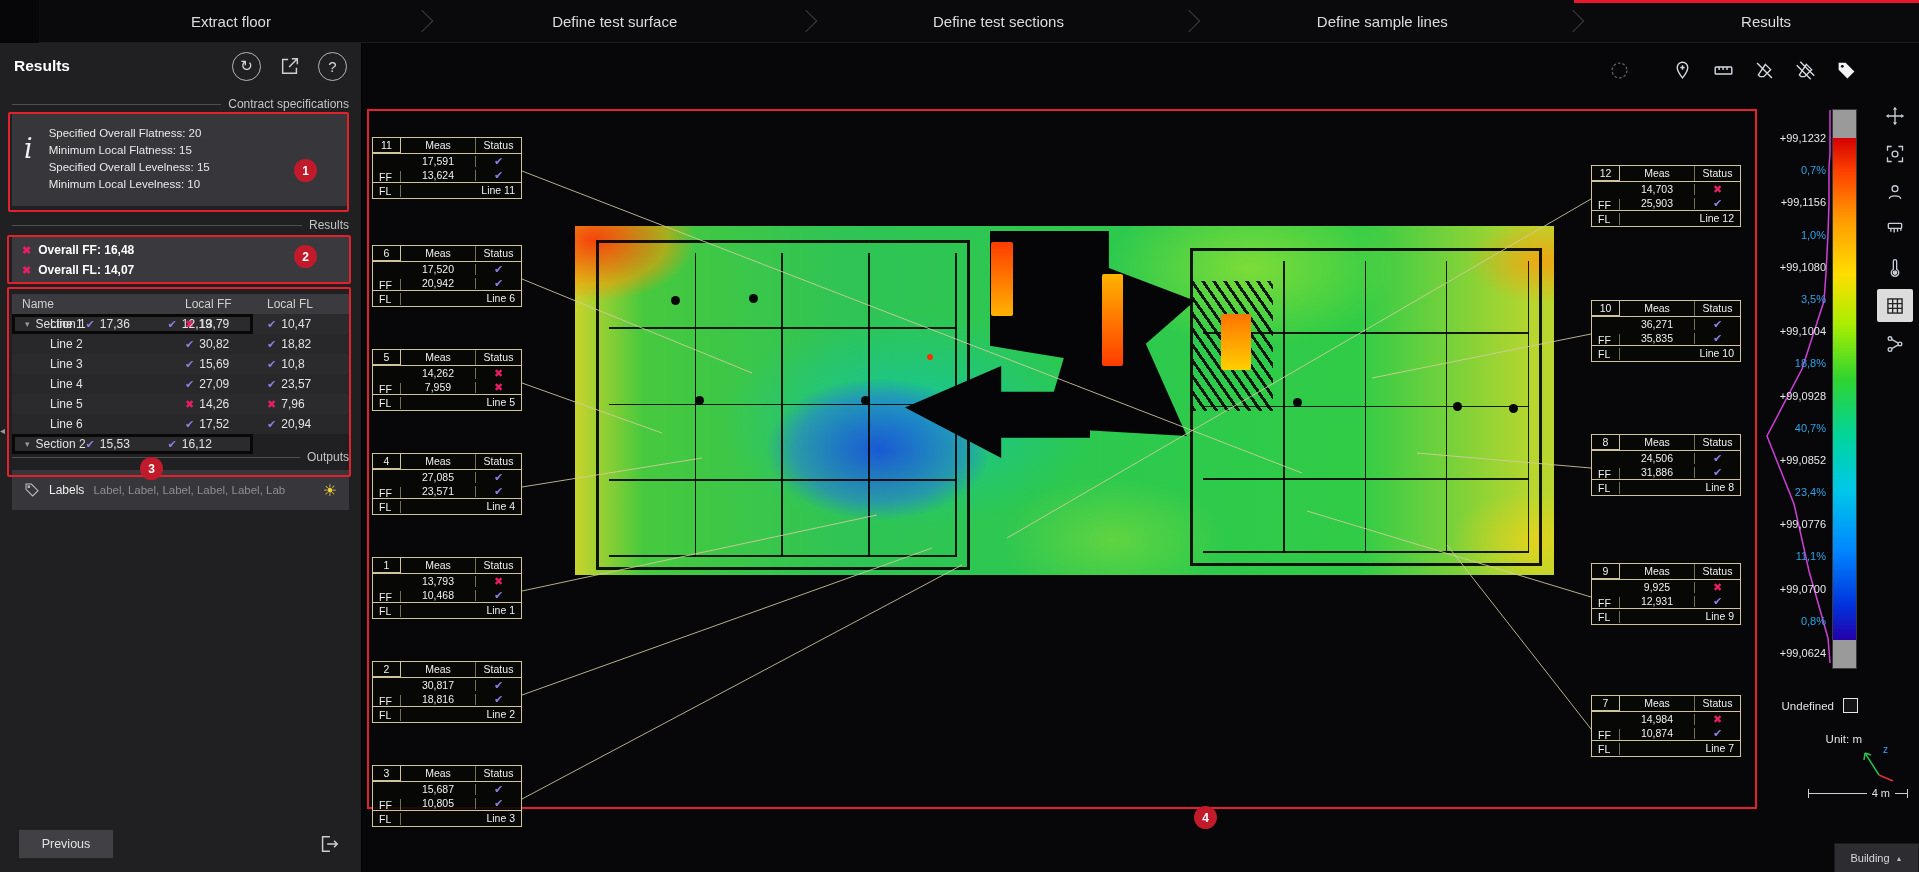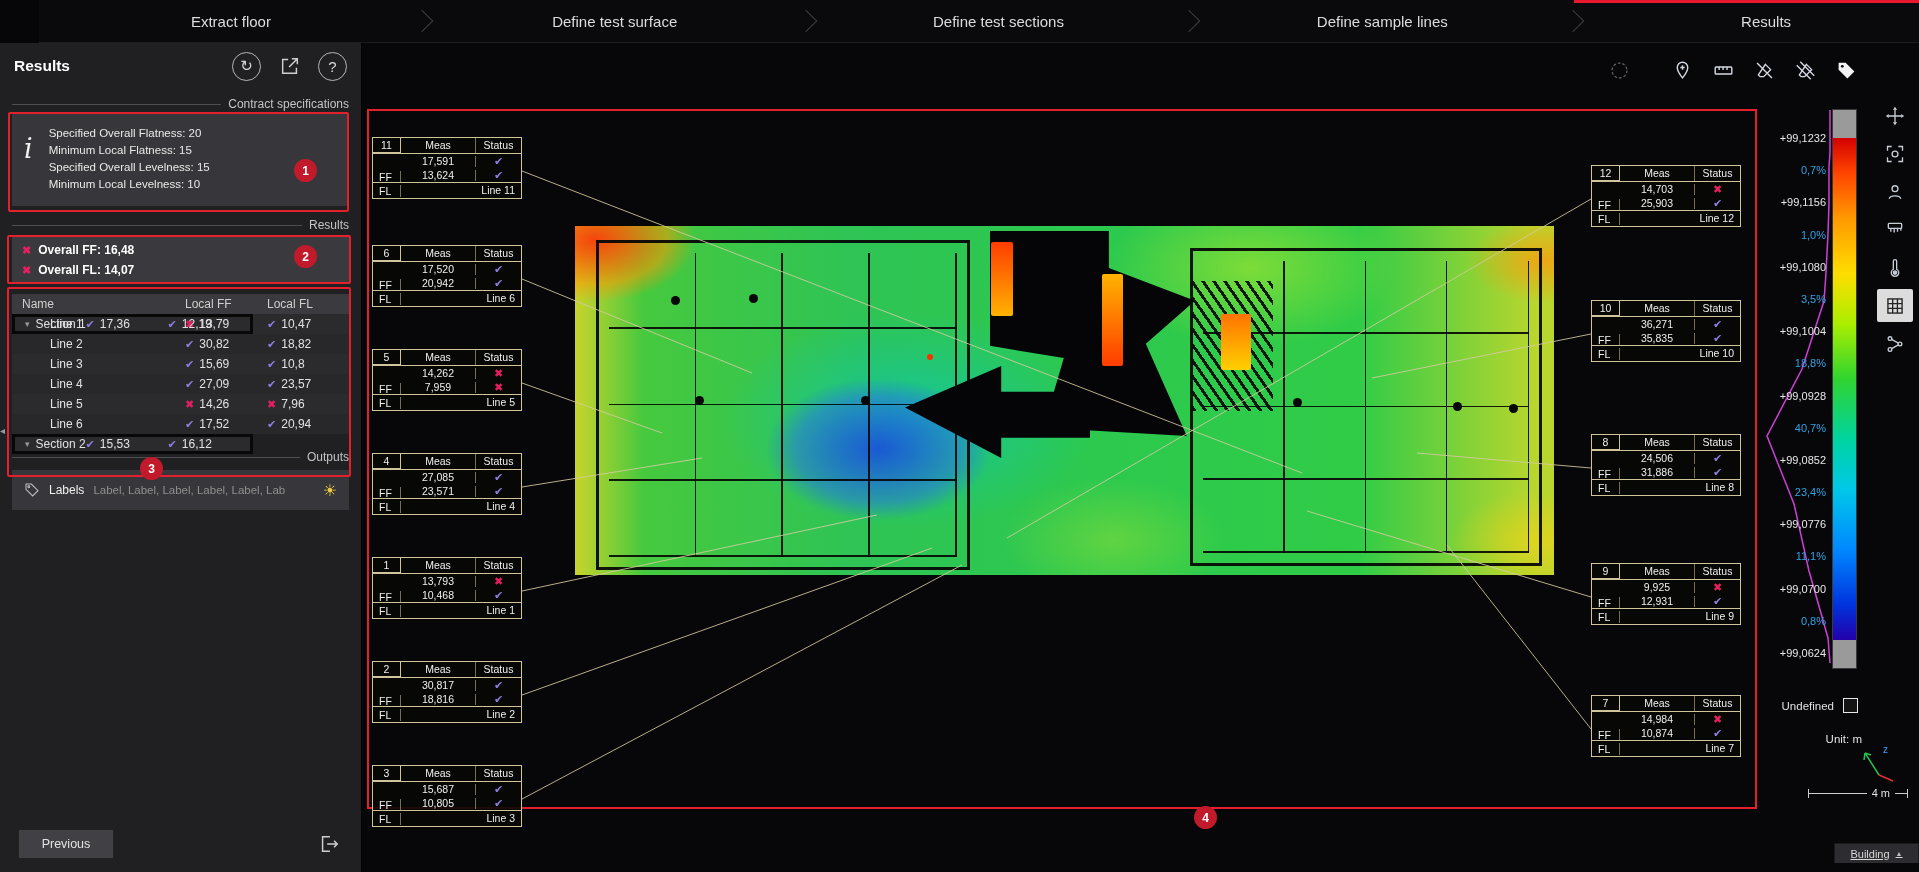--- a/index.html
+++ b/index.html
@@ -152,23 +152,23 @@
     justify-content:flex-end; gap:9px; z-index:5; }
   .undef-row .t { font-size:11.5px; color:#e0e0e0; }
   .undef-box { width:15px; height:15px; border:1px solid #e6e6e6; background:#141414; cursor:pointer; }
   .unit-row { position:absolute; left:1340px; top:690px; width:160px; text-align:right; font-size:11.5px;
     color:#e0e0e0; z-index:5; }
   .gizmo { position:absolute; left:1495px; top:698px; z-index:5; }
   .ruler { position:absolute; left:1446px; top:744px; width:100px; display:flex; align-items:center; z-index:5; }
   .ruler .tick { width:1px; height:9px; background:#cfcfcf; }
   .ruler .ln { flex:1; height:1px; background:#cfcfcf; }
   .ruler .rlabel { font-size:11px; color:#e0e0e0; padding:0 5px; }
-  .building-btn { position:absolute; left:1472px; top:800px; width:85px; height:20px; background:#2d2d31;
+  .building-btn { position:absolute; left:1472px; top:800px; width:85px; height:29px; background:#2d2d31;
     color:#d8d8d8; font-size:11px; display:flex; align-items:center; justify-content:center; gap:6px;
-    border:1px solid #1a1a1c; border-bottom:none; z-index:5; cursor:pointer;text-decoration:underline; }
+    border:1px solid #1a1a1c; border-bottom:none; z-index:5; cursor:pointer; }
   .building-btn .up { font-size:7px; color:#bdbdbd; }
 
   svg { display:block; }
 </style>
 </head>
 <body>
 
 <div class="topbar">
   <div class="tab">
       <span>Extract floor</span>

